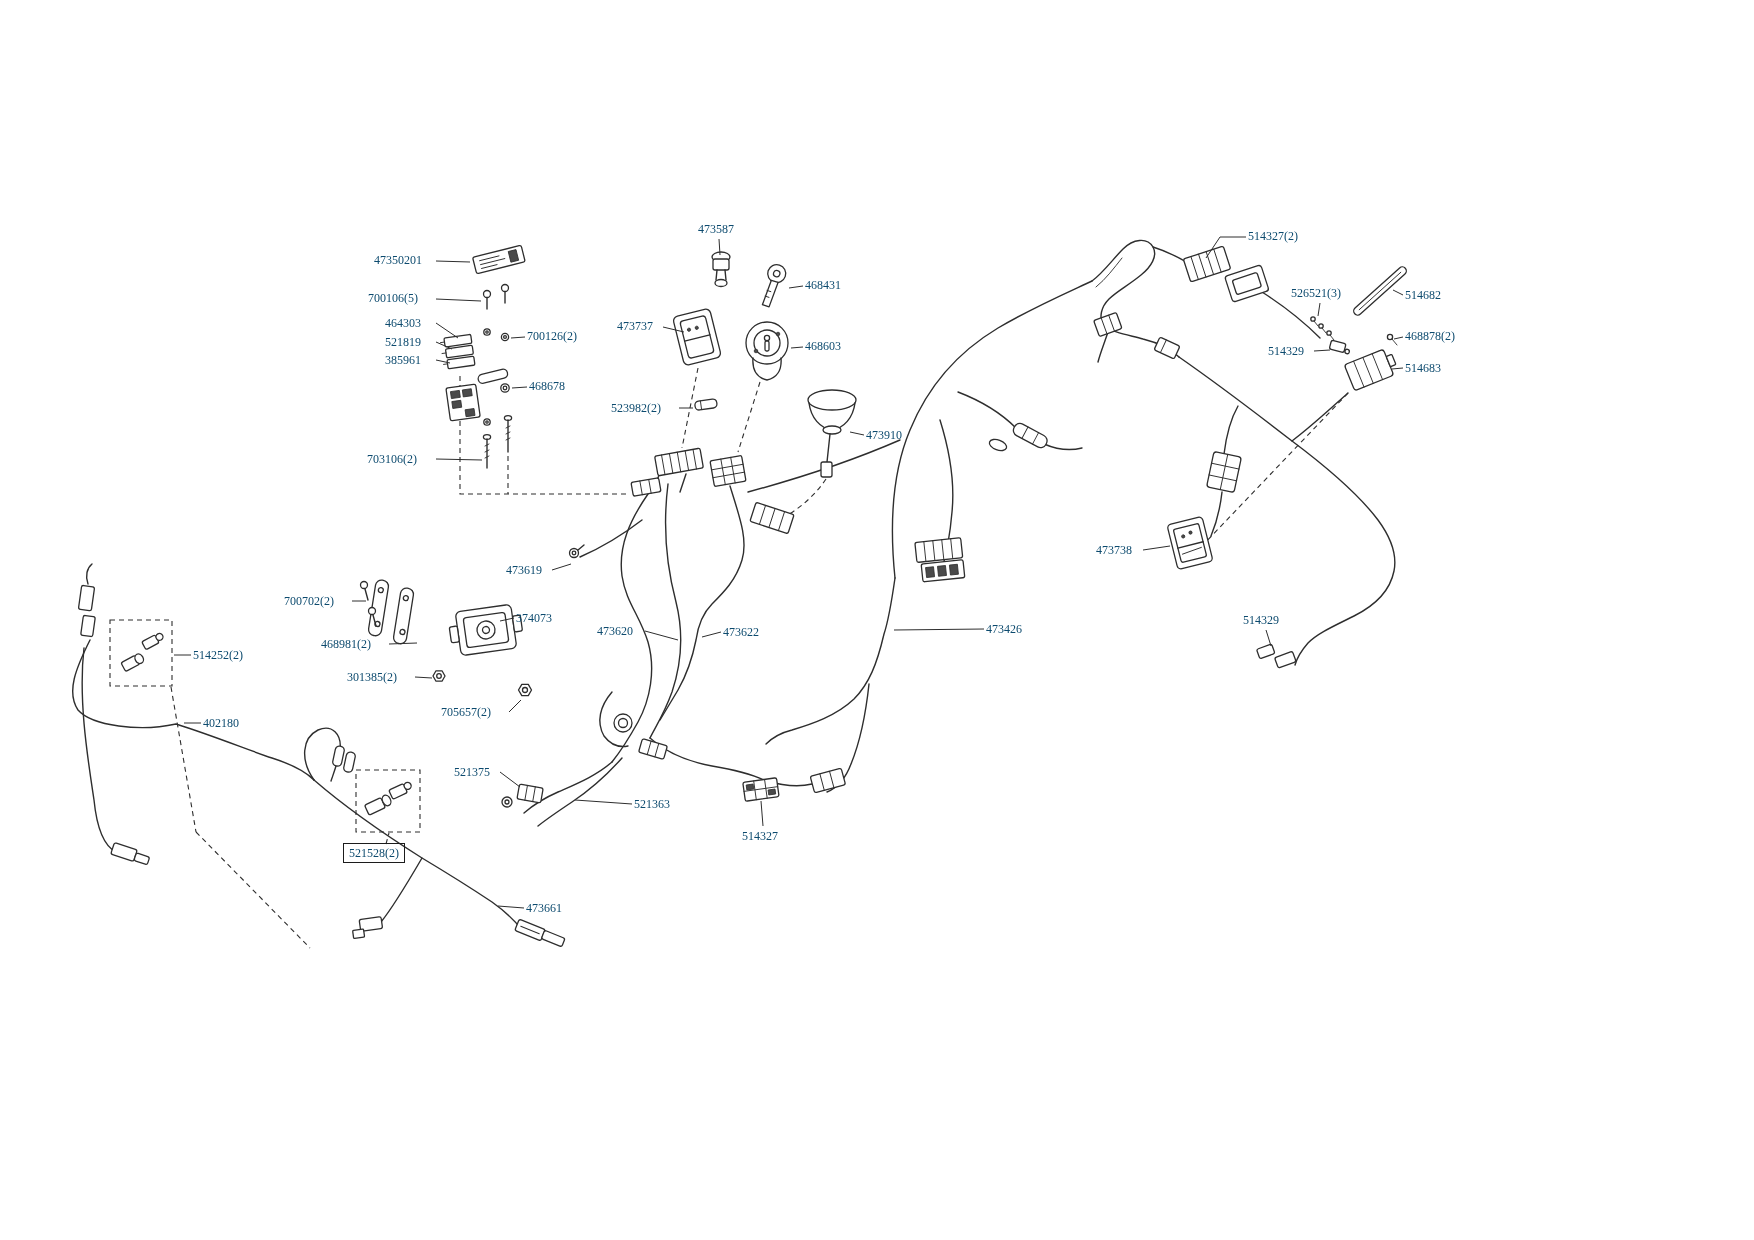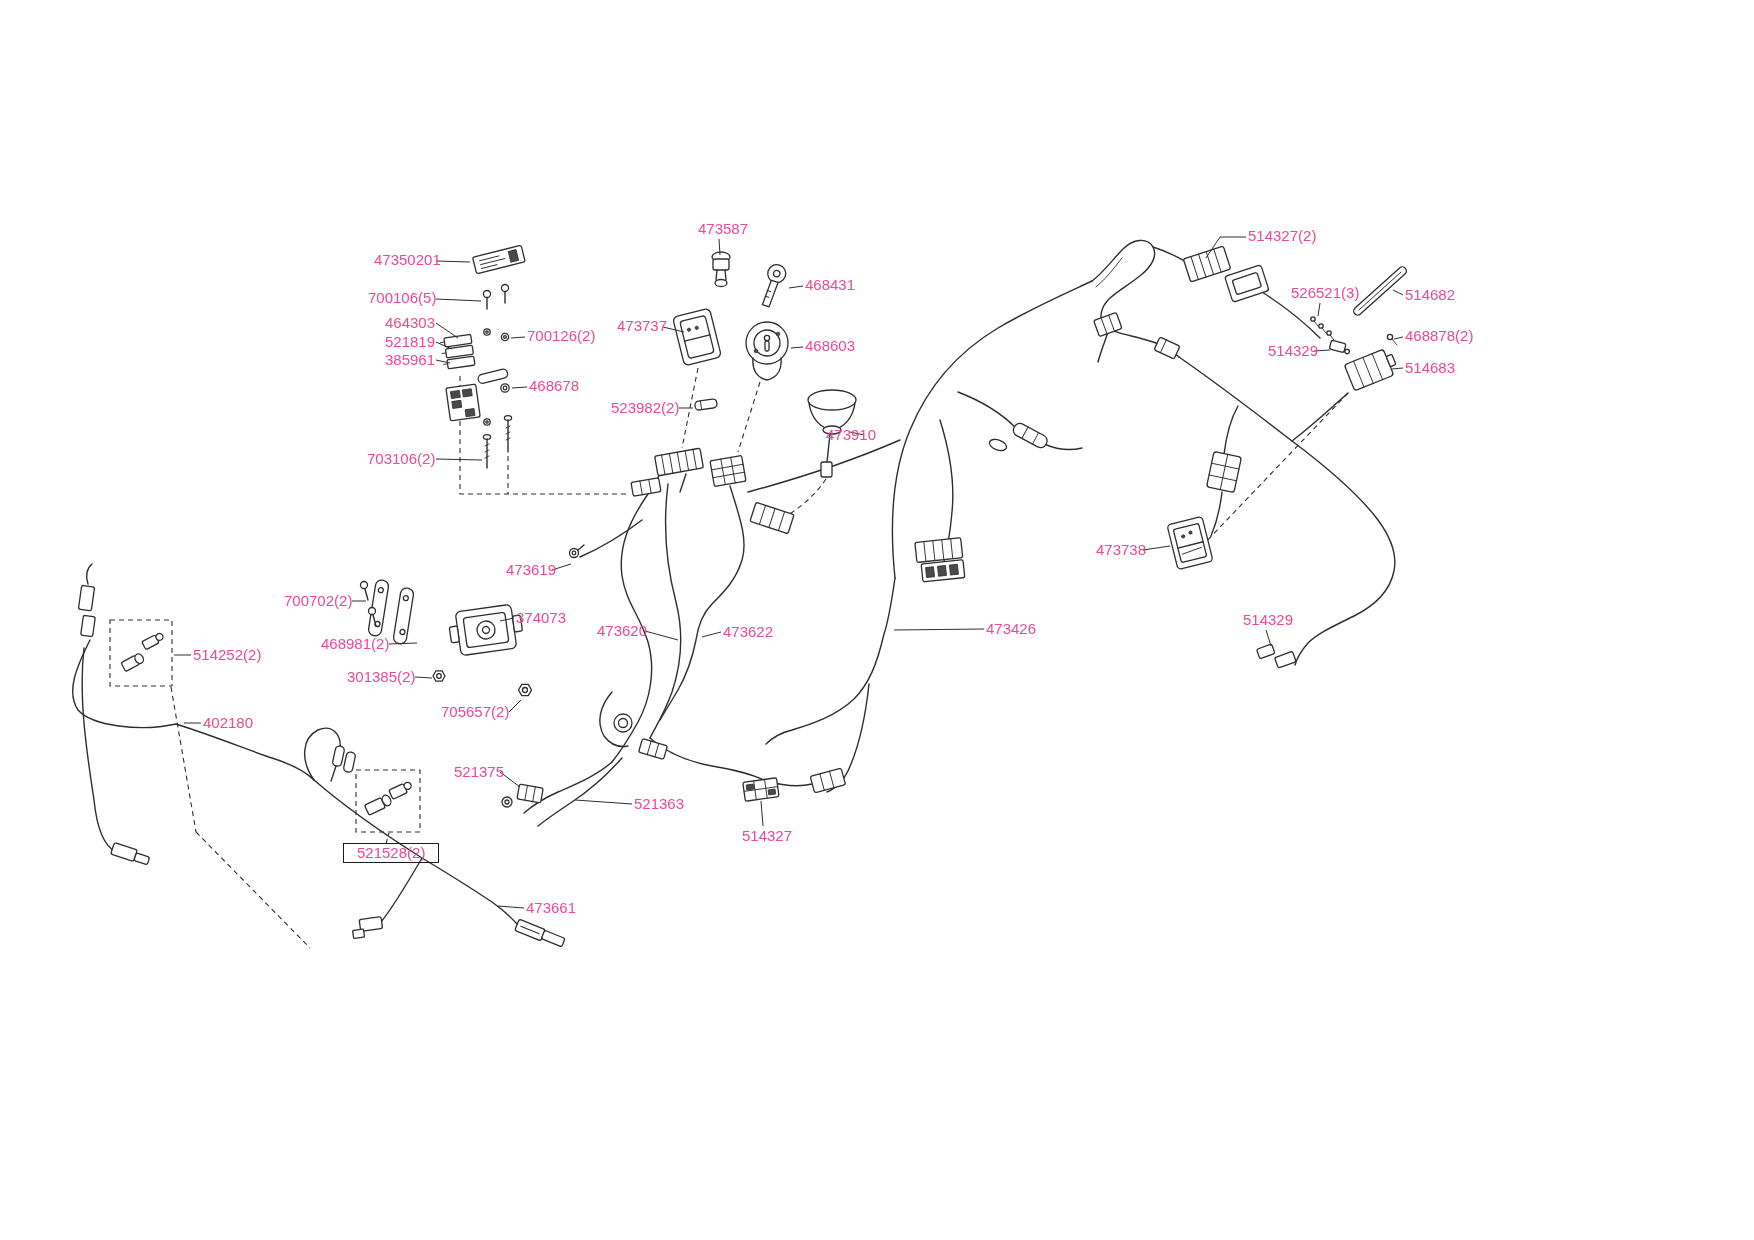--- a/index.html
+++ b/index.html
@@ -1,20 +1,20 @@
 <!DOCTYPE html>
 <html><head>
 <meta charset="utf-8">
 <style>
   html,body{margin:0;padding:0;background:#ffffff;}
   .stage{position:relative;width:1754px;height:1240px;background:#ffffff;overflow:hidden;
          font-family:"Liberation Sans",sans-serif;}
   .diagram-svg{position:absolute;left:0;top:0;width:1754px;height:1240px;}
-  .part-label{position:absolute;font-size:15px;line-height:16px;color:#ec4899;white-space:nowrap;}
-  .part-label.boxed{border:1.3px solid #1c1c1c;padding:1px 13px;margin-left:-6px;margin-top:-3px;}
+  .part-label{position:absolute;font-size:12px;line-height:16px;color:#0c4a6e;white-space:nowrap;font-family:Liberation Serif, serif;}
+  .part-label.boxed{border:1.3px solid #1c1c1c;padding:1px 5px;margin-left:-6px;margin-top:-3px;}
   
   .w{fill:none;stroke:#2e2e2e;stroke-width:1.4;stroke-linecap:round;stroke-linejoin:round;}
   .thin{fill:none;stroke:#2e2e2e;stroke-width:0.9;stroke-linecap:round;}
   .dash{fill:none;stroke:#2e2e2e;stroke-width:1.1;stroke-dasharray:5 4;}
   .comp{fill:#ffffff;stroke:#2e2e2e;stroke-width:1.3;stroke-linejoin:round;}
   .dark{fill:#4a4a4a;stroke:#2e2e2e;stroke-width:0.8;}
   .ld{stroke:#2e2e2e;stroke-width:1;fill:none;}
 </style>
 </head>
 <body>
@@ -462,21 +462,21 @@
 <div class="part-label" style="left:385px;top:334px">521819</div>
 <div class="part-label" style="left:385px;top:352px">385961</div>
 <div class="part-label" style="left:527px;top:328px">700126(2)</div>
 <div class="part-label" style="left:529px;top:378px">468678</div>
 <div class="part-label" style="left:367px;top:451px">703106(2)</div>
 <div class="part-label" style="left:698px;top:221px">473587</div>
 <div class="part-label" style="left:617px;top:318px">473737</div>
 <div class="part-label" style="left:805px;top:277px">468431</div>
 <div class="part-label" style="left:805px;top:338px">468603</div>
 <div class="part-label" style="left:611px;top:400px">523982(2)</div>
-<div class="part-label" style="left:826px;top:427px">473910</div>
+<div class="part-label" style="left:866px;top:427px">473910</div>
 <div class="part-label" style="left:1248px;top:228px">514327(2)</div>
 <div class="part-label" style="left:1291px;top:285px">526521(3)</div>
 <div class="part-label" style="left:1405px;top:287px">514682</div>
 <div class="part-label" style="left:1405px;top:328px">468878(2)</div>
 <div class="part-label" style="left:1268px;top:343px">514329</div>
 <div class="part-label" style="left:1405px;top:360px">514683</div>
 <div class="part-label" style="left:1096px;top:542px">473738</div>
 <div class="part-label" style="left:506px;top:562px">473619</div>
 <div class="part-label" style="left:284px;top:593px">700702(2)</div>
 <div class="part-label" style="left:516px;top:610px">374073</div>

